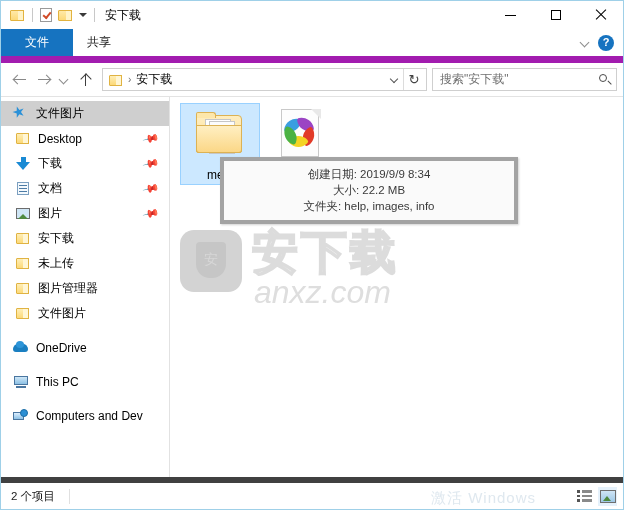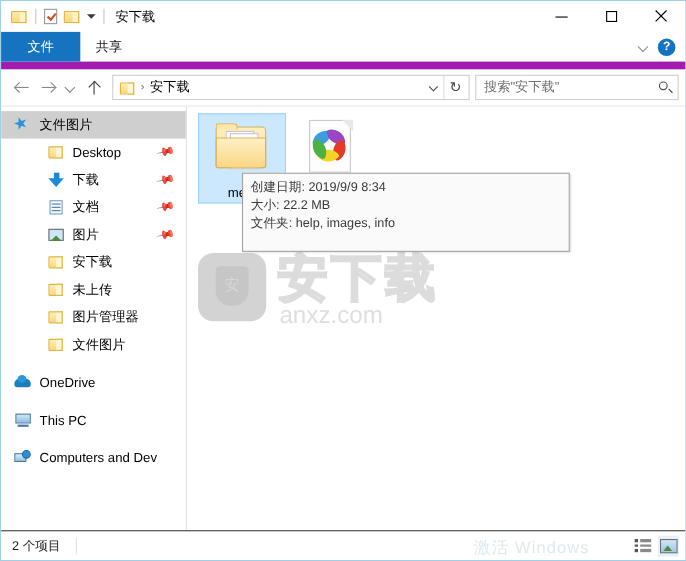--- a/index.html
+++ b/index.html
@@ -358,21 +358,21 @@
     height: 25px;
     display: flex;
     align-items: center;
     padding-left: 12px;
     padding-right: 6px;
     font-size: 12px;
     color: #000;
     white-space: nowrap;
     position: relative;
   }
-  .nav-item.indent { padding-left: 42px; }
+  .nav-item.indent { padding-left: 14px; }
   .nav-item.selected { background: #cfcfcf; }
   .nav-label {
     margin-left: 7px;
     overflow: hidden;
     text-overflow: clip;
   }
   .pin {
     position: absolute;
     right: 14px;
     top: 7px;
@@ -618,28 +618,29 @@
   .pw4 { left:6px; top:16px; background:#f4d423; transform: rotate(225deg); }
   .pw5 { left:-2px; top:10px; background:#4bb243; transform: rotate(290deg); }
 
   
   .tooltip {
     position: absolute;
     left: 50px;
     top: 60px;
     width: 298px;
     background: #fafafa;
-    border: 1px solid #a3a3a3;
-    padding: 5px 7px 17px 7px;
+    border: 4px solid #a3a3a3;
+    padding: 5px 7px 6px 7px;
     box-sizing: border-box;
     font-size: 11.5px;
     color: #3a3a3a;
     line-height: 16px;
     box-shadow: 1px 1px 2px rgba(0,0,0,0.18);
     z-index: 30;
+    text-align: center;
   }
   .tooltip div { white-space: nowrap; overflow: hidden; }
 
   
   .watermark {
     position: absolute;
     left: 10px;
     top: 125px;
     width: 280px;
     height: 100px;
@@ -664,31 +665,32 @@
     position:absolute; left:72px; top:0px;
     font-size: 46px;
     letter-spacing: 3px;
     color: transparent;
     -webkit-text-stroke: 2px #dcdcdc;
     font-weight: bold;
     font-family: "DejaVu Sans", sans-serif;
   }
   .wm-url {
     position:absolute; left:74px; top:52px;
-    font-size: 22px;
+    font-size: 32px;
     color: #dedede;
     letter-spacing: 0px;
     font-family: "Liberation Sans", sans-serif;
+    font-style: italic;
   }
 
   
   .statusbar {
     height: 26px;
     flex: 0 0 auto;
-    border-top: 1px solid #404040;
+    border-top: 6px solid #404040;
     background: #fff;
     display: flex;
     align-items: center;
     padding: 0 4px 0 10px;
     font-size: 11.5px;
     color: #1a1a1a;
     position: relative;
   }
   .status-sep {
     width: 1px; height: 15px;

